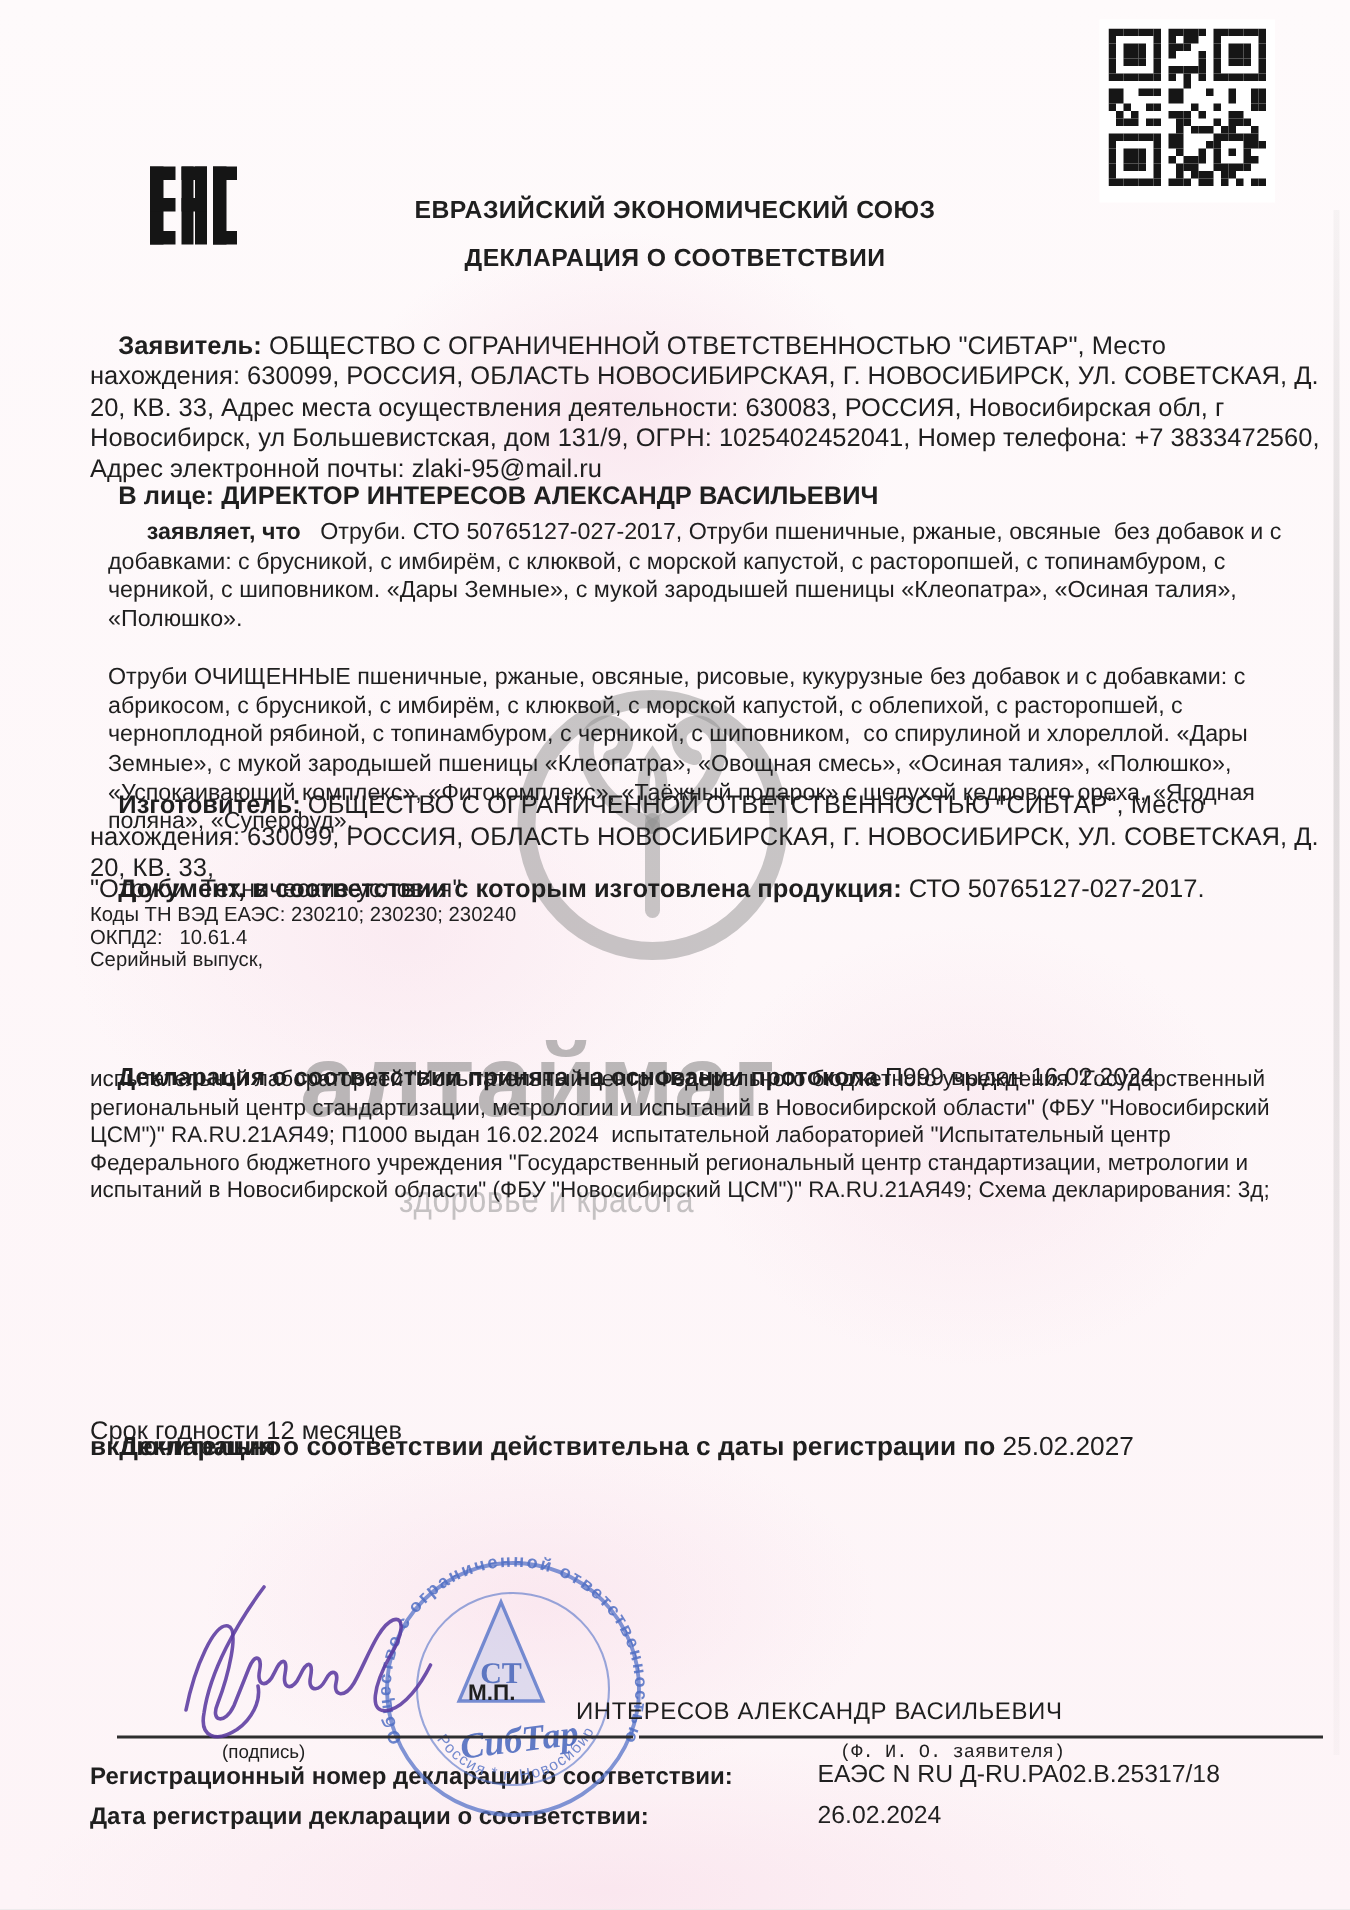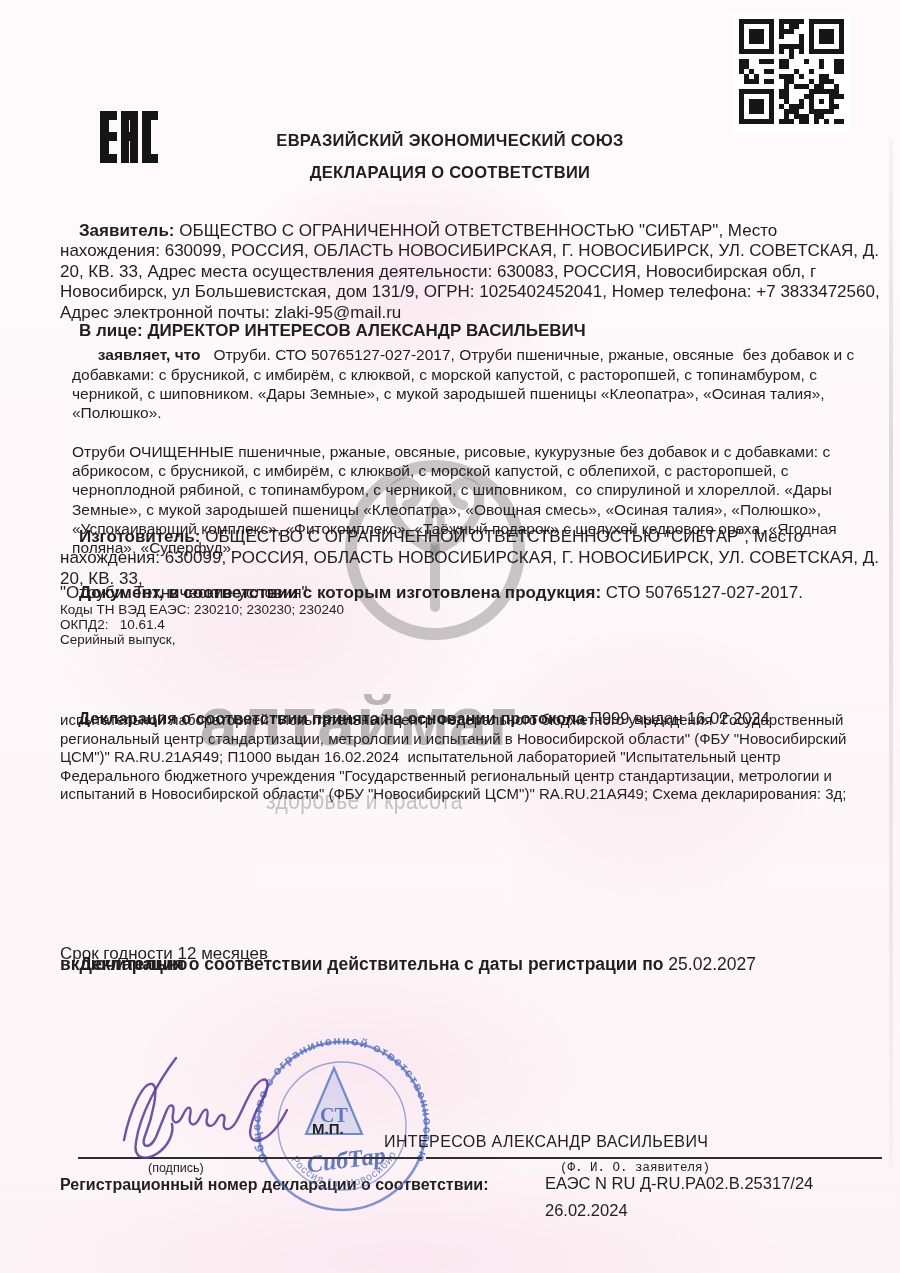--- a/index.html
+++ b/index.html
@@ -371,17 +371,18 @@
   </svg>
 
   <div class="abs sigline" style="left:78px;top:1157px;width:344px;z-index:3;"></div>
   <div class="abs sigline" style="left:426px;top:1157px;width:456px;z-index:3;"></div>
   <div class="abs z1" style="left:312px;top:1120px;font-size:15px;font-weight:700;z-index:4;">М.П.</div>
   <div class="abs z1" style="left:384px;top:1133px;font-size:16px;letter-spacing:.4px;z-index:4;">ИНТЕРЕСОВ АЛЕКСАНДР ВАСИЛЬЕВИЧ</div>
   <div class="abs cap z1" style="left:148px;top:1161px;width:90px;z-index:4;">(подпись)</div>
   <div class="abs cap z1" style="left:560px;top:1161px;width:190px;z-index:4;font-family:Liberation Mono, monospace;">(Ф. И. О. заявителя)</div>
 
   <div class="abs regl z1" style="left:60px;top:1176px;">Регистрационный номер декларации о соответствии:</div>
-  <div class="abs regv z1" style="left:545px;top:1174px;">ЕАЭС N RU Д-RU.РА02.В.25317/24</div>
+  <div class="abs regv z1" style="left:545px;top:1174px;">ЕАЭС N RU Д-RU.РА02.В.25317/18</div>
+  <div class="abs regl z1" style="left:60px;top:1203px;">Дата регистрации декларации о соответствии:</div>
   <div class="abs regv z1" style="left:545px;top:1201px;">26.02.2024</div>
 
   <div class="abs edge-streak" style="left:889px;top:140px;height:1030px;"></div>
 </div>
 
 </body></html>

